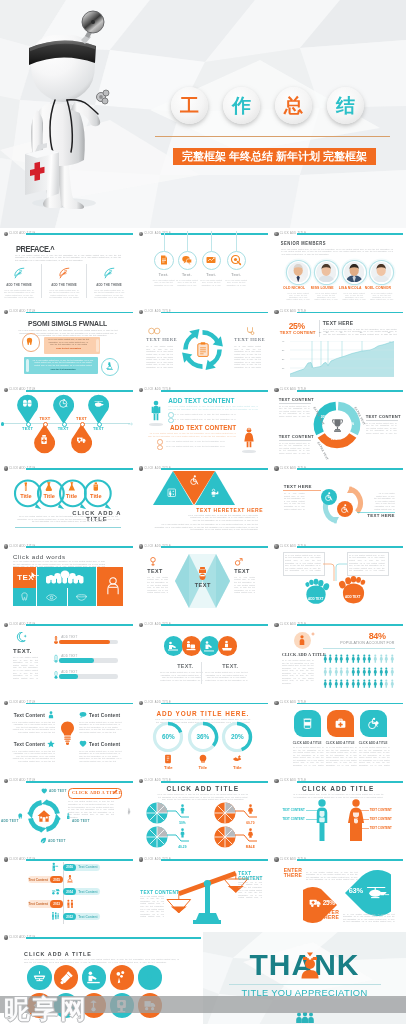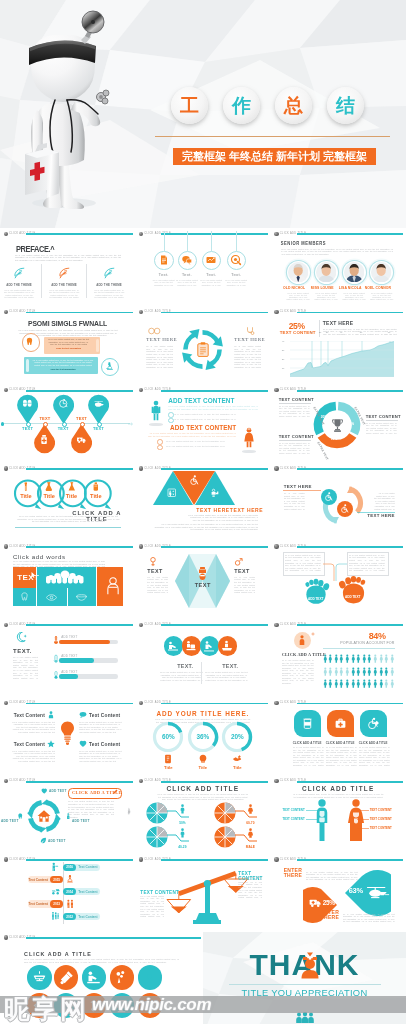--- a/index.html
+++ b/index.html
@@ -1719,16 +1719,15 @@
               <path d="M32 10c-4 0-5.6 2.4-5.6 6V22h11.2v-6c0-3.6-1.6-6-5.6-6z"></path>
             </g>
           </svg>
         </div>
       </div>
     </div>
 
   <div id="watermark">
     <div class="wmband"></div>
     <div class="wmcn">昵享网</div>
-    <div class="wmurl">www.nipic.com</div>
   </div>
 
 </div>
 
 </body></html>

